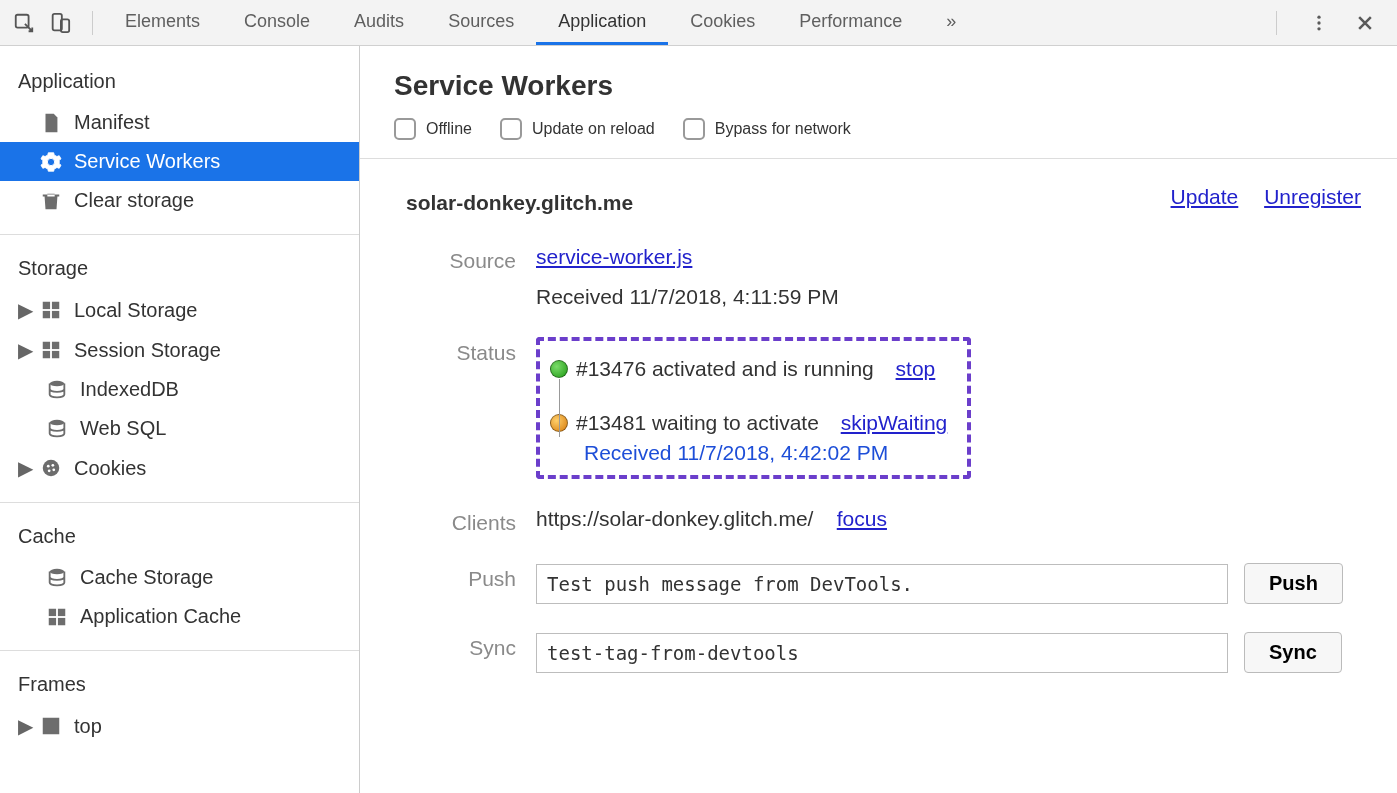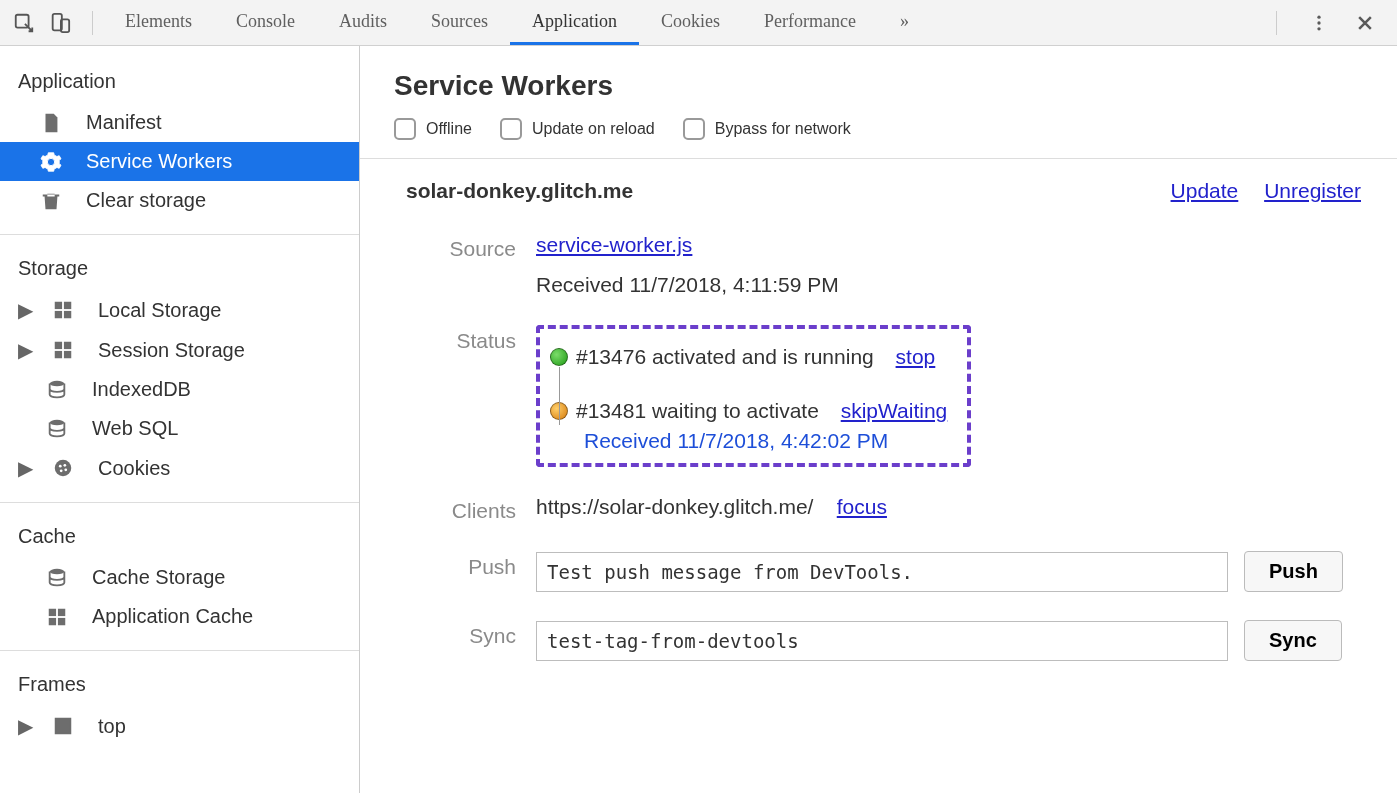--- a/index.html
+++ b/index.html
@@ -14,21 +14,20 @@
   }
 
   
   .toolbar {
     display: flex;
     align-items: center;
     height: 46px;
     border-bottom: 1px solid #d0d0d0;
     background: #f3f3f3;
     padding: 0 10px;
-    font-family: Liberation Serif, serif;
   }
   .toolbar .icon-btn {
     width: 28px; height: 28px;
     display: flex; align-items: center; justify-content: center;
     margin-right: 8px;
     color: #555;
     cursor: pointer;
   }
   .toolbar .sep {
     width: 1px; height: 24px;
@@ -68,21 +67,21 @@
     font-size: 20px;
     overflow-y: auto;
   }
   .side-section-title {
     padding: 8px 18px 10px;
     color: #333;
   }
   .side-item {
     display: flex; align-items: center;
     padding: 8px 16px 8px 40px;
-    gap: 24px;
+    gap: 12px;
     color: #333;
     cursor: pointer;
   }
   .side-item.indent2 { padding-left: 46px; }
   .side-item .caret {
     width: 10px;
     margin-left: -22px;
     color: #666;
   }
   .side-item.selected {
@@ -127,21 +126,21 @@
     margin-right: 10px;
   }
   .opt { display: inline-flex; align-items: center; cursor: pointer; }
   .main-divider { height: 1px; background: #ddd; }
 
   .origin-row {
     display: flex; align-items: center; justify-content: space-between;
     padding: 20px 36px 10px 46px;
     font-size: 21px;
   }
-  .origin-row .origin { font-weight: 700; color: #333; }
+  .origin-row .origin { font-weight: 700; color: #333; margin-top: 12px; }
   .origin-row .actions a { margin-left: 20px; }
 
   a.link {
     color: #2222cc;
     text-decoration: underline;
     cursor: pointer;
     font-size: 21px;
   }
 
   .field-row {

